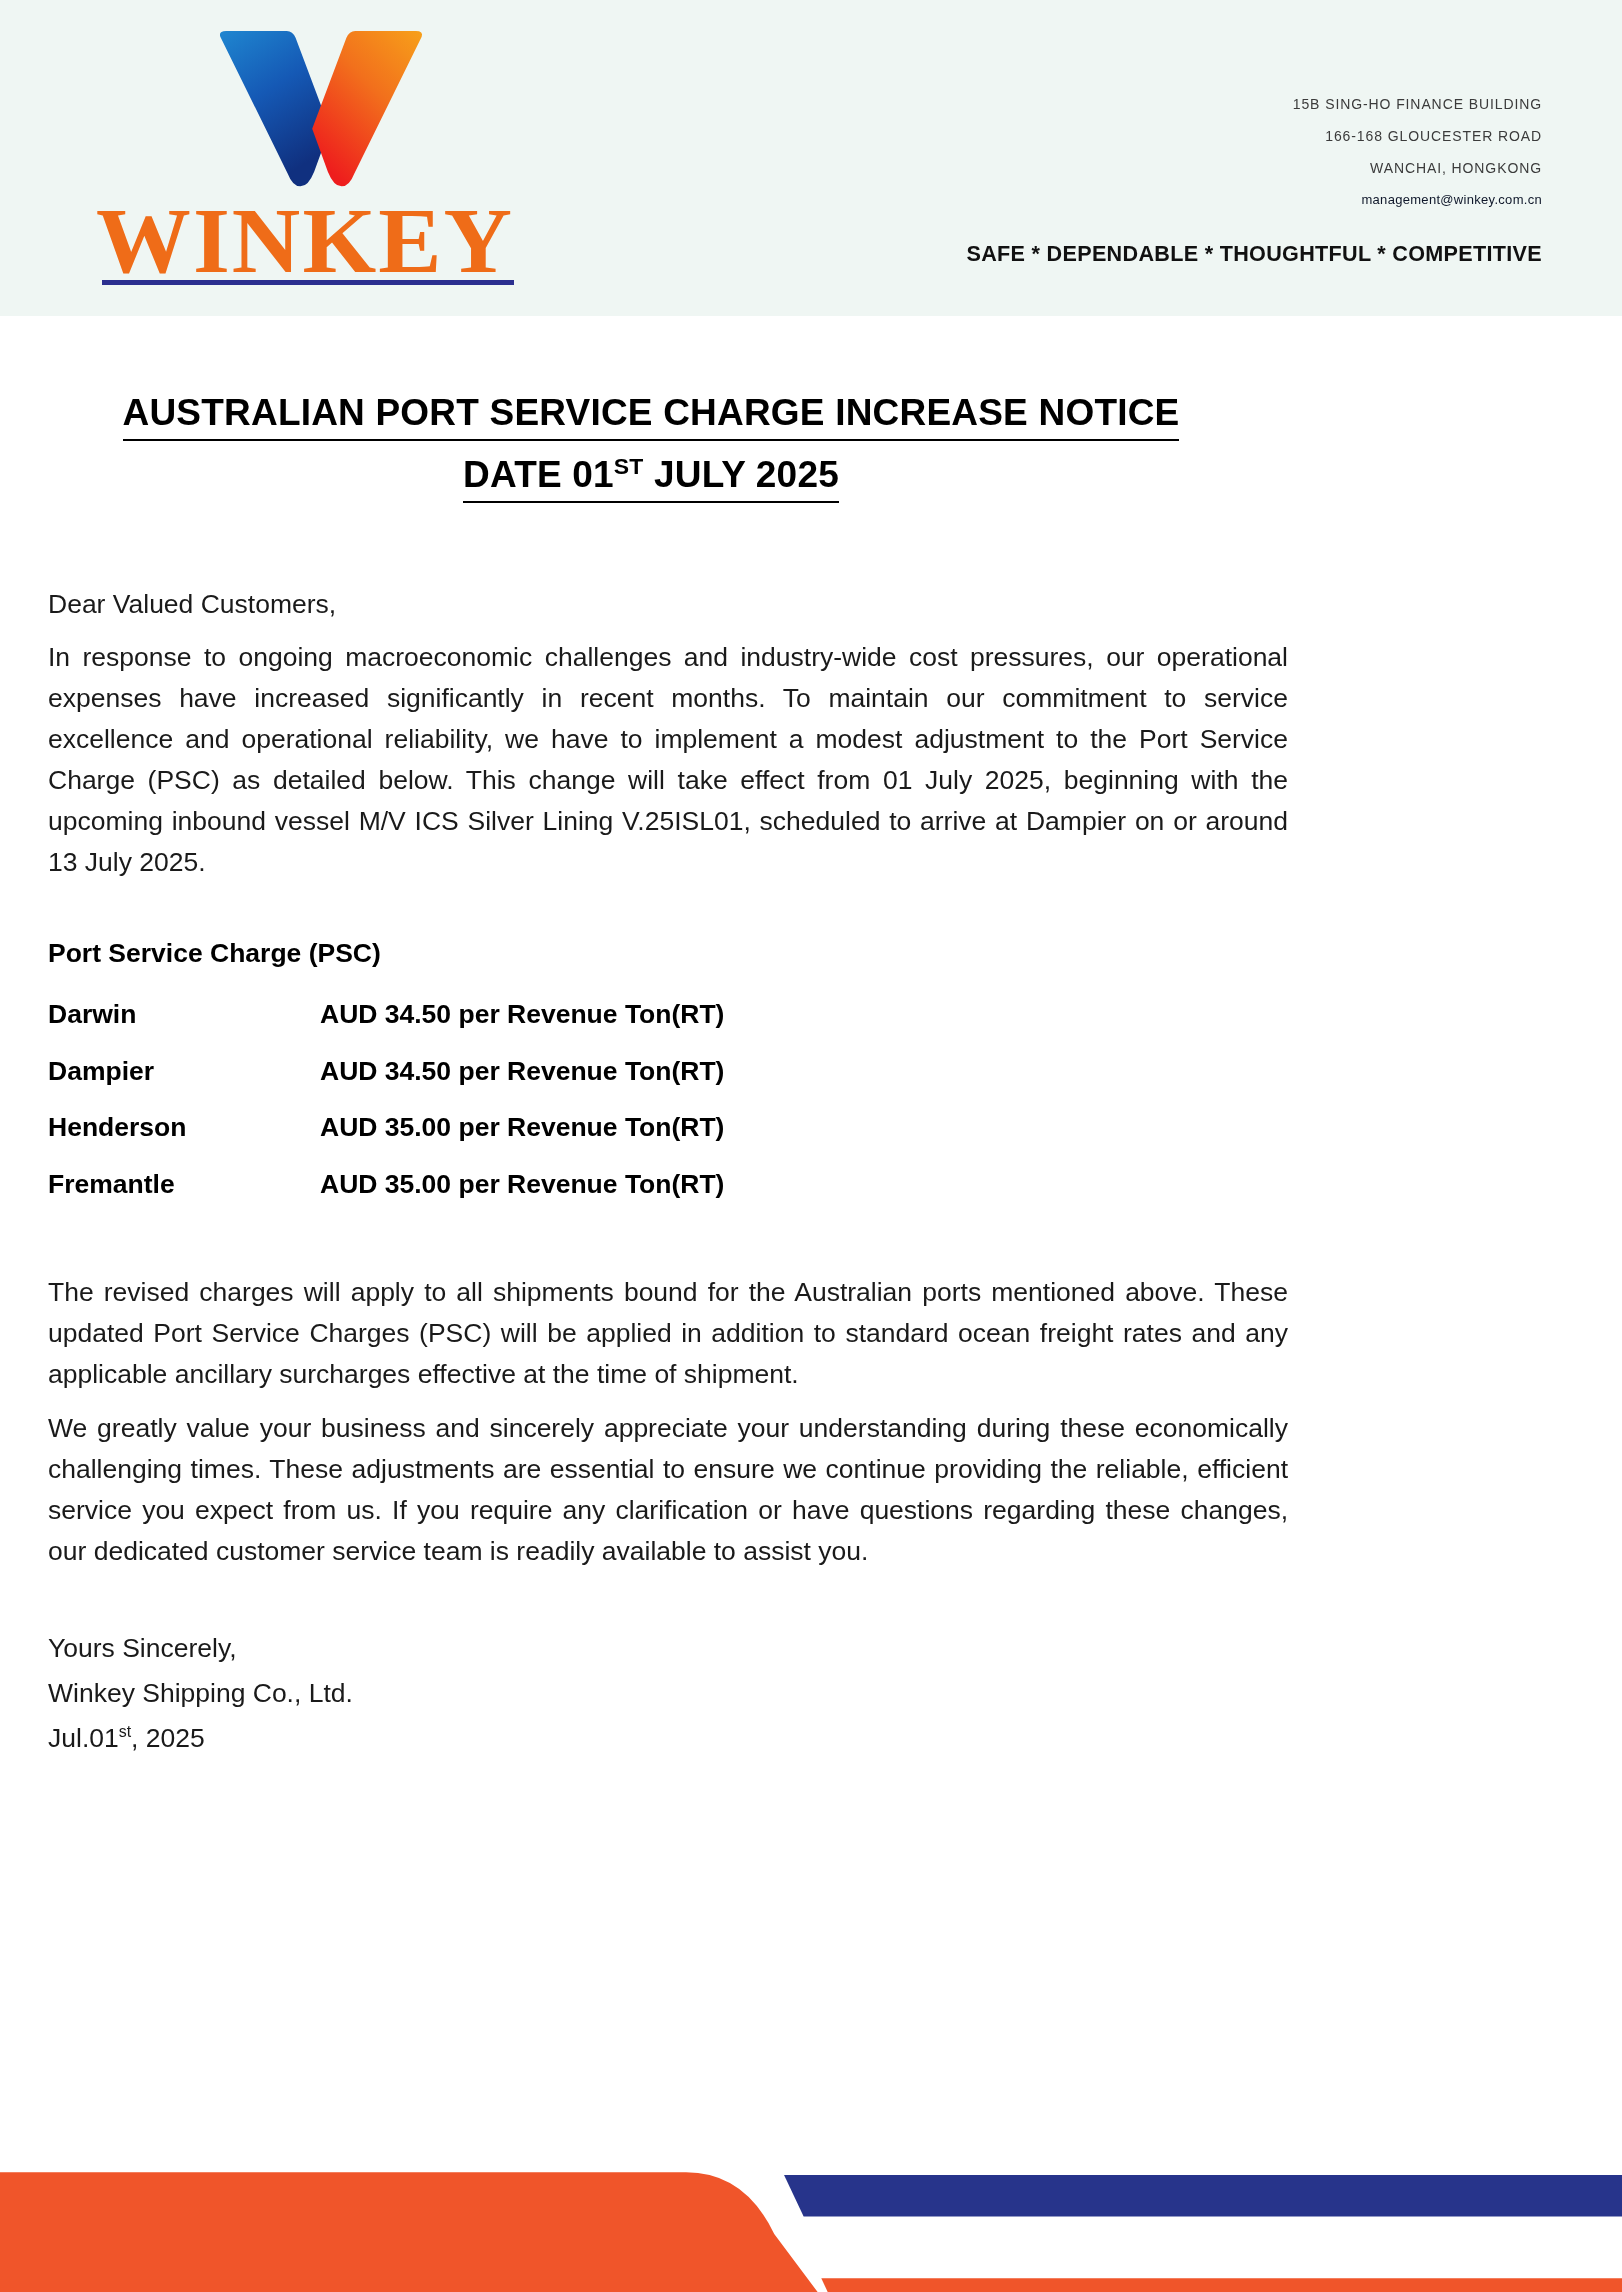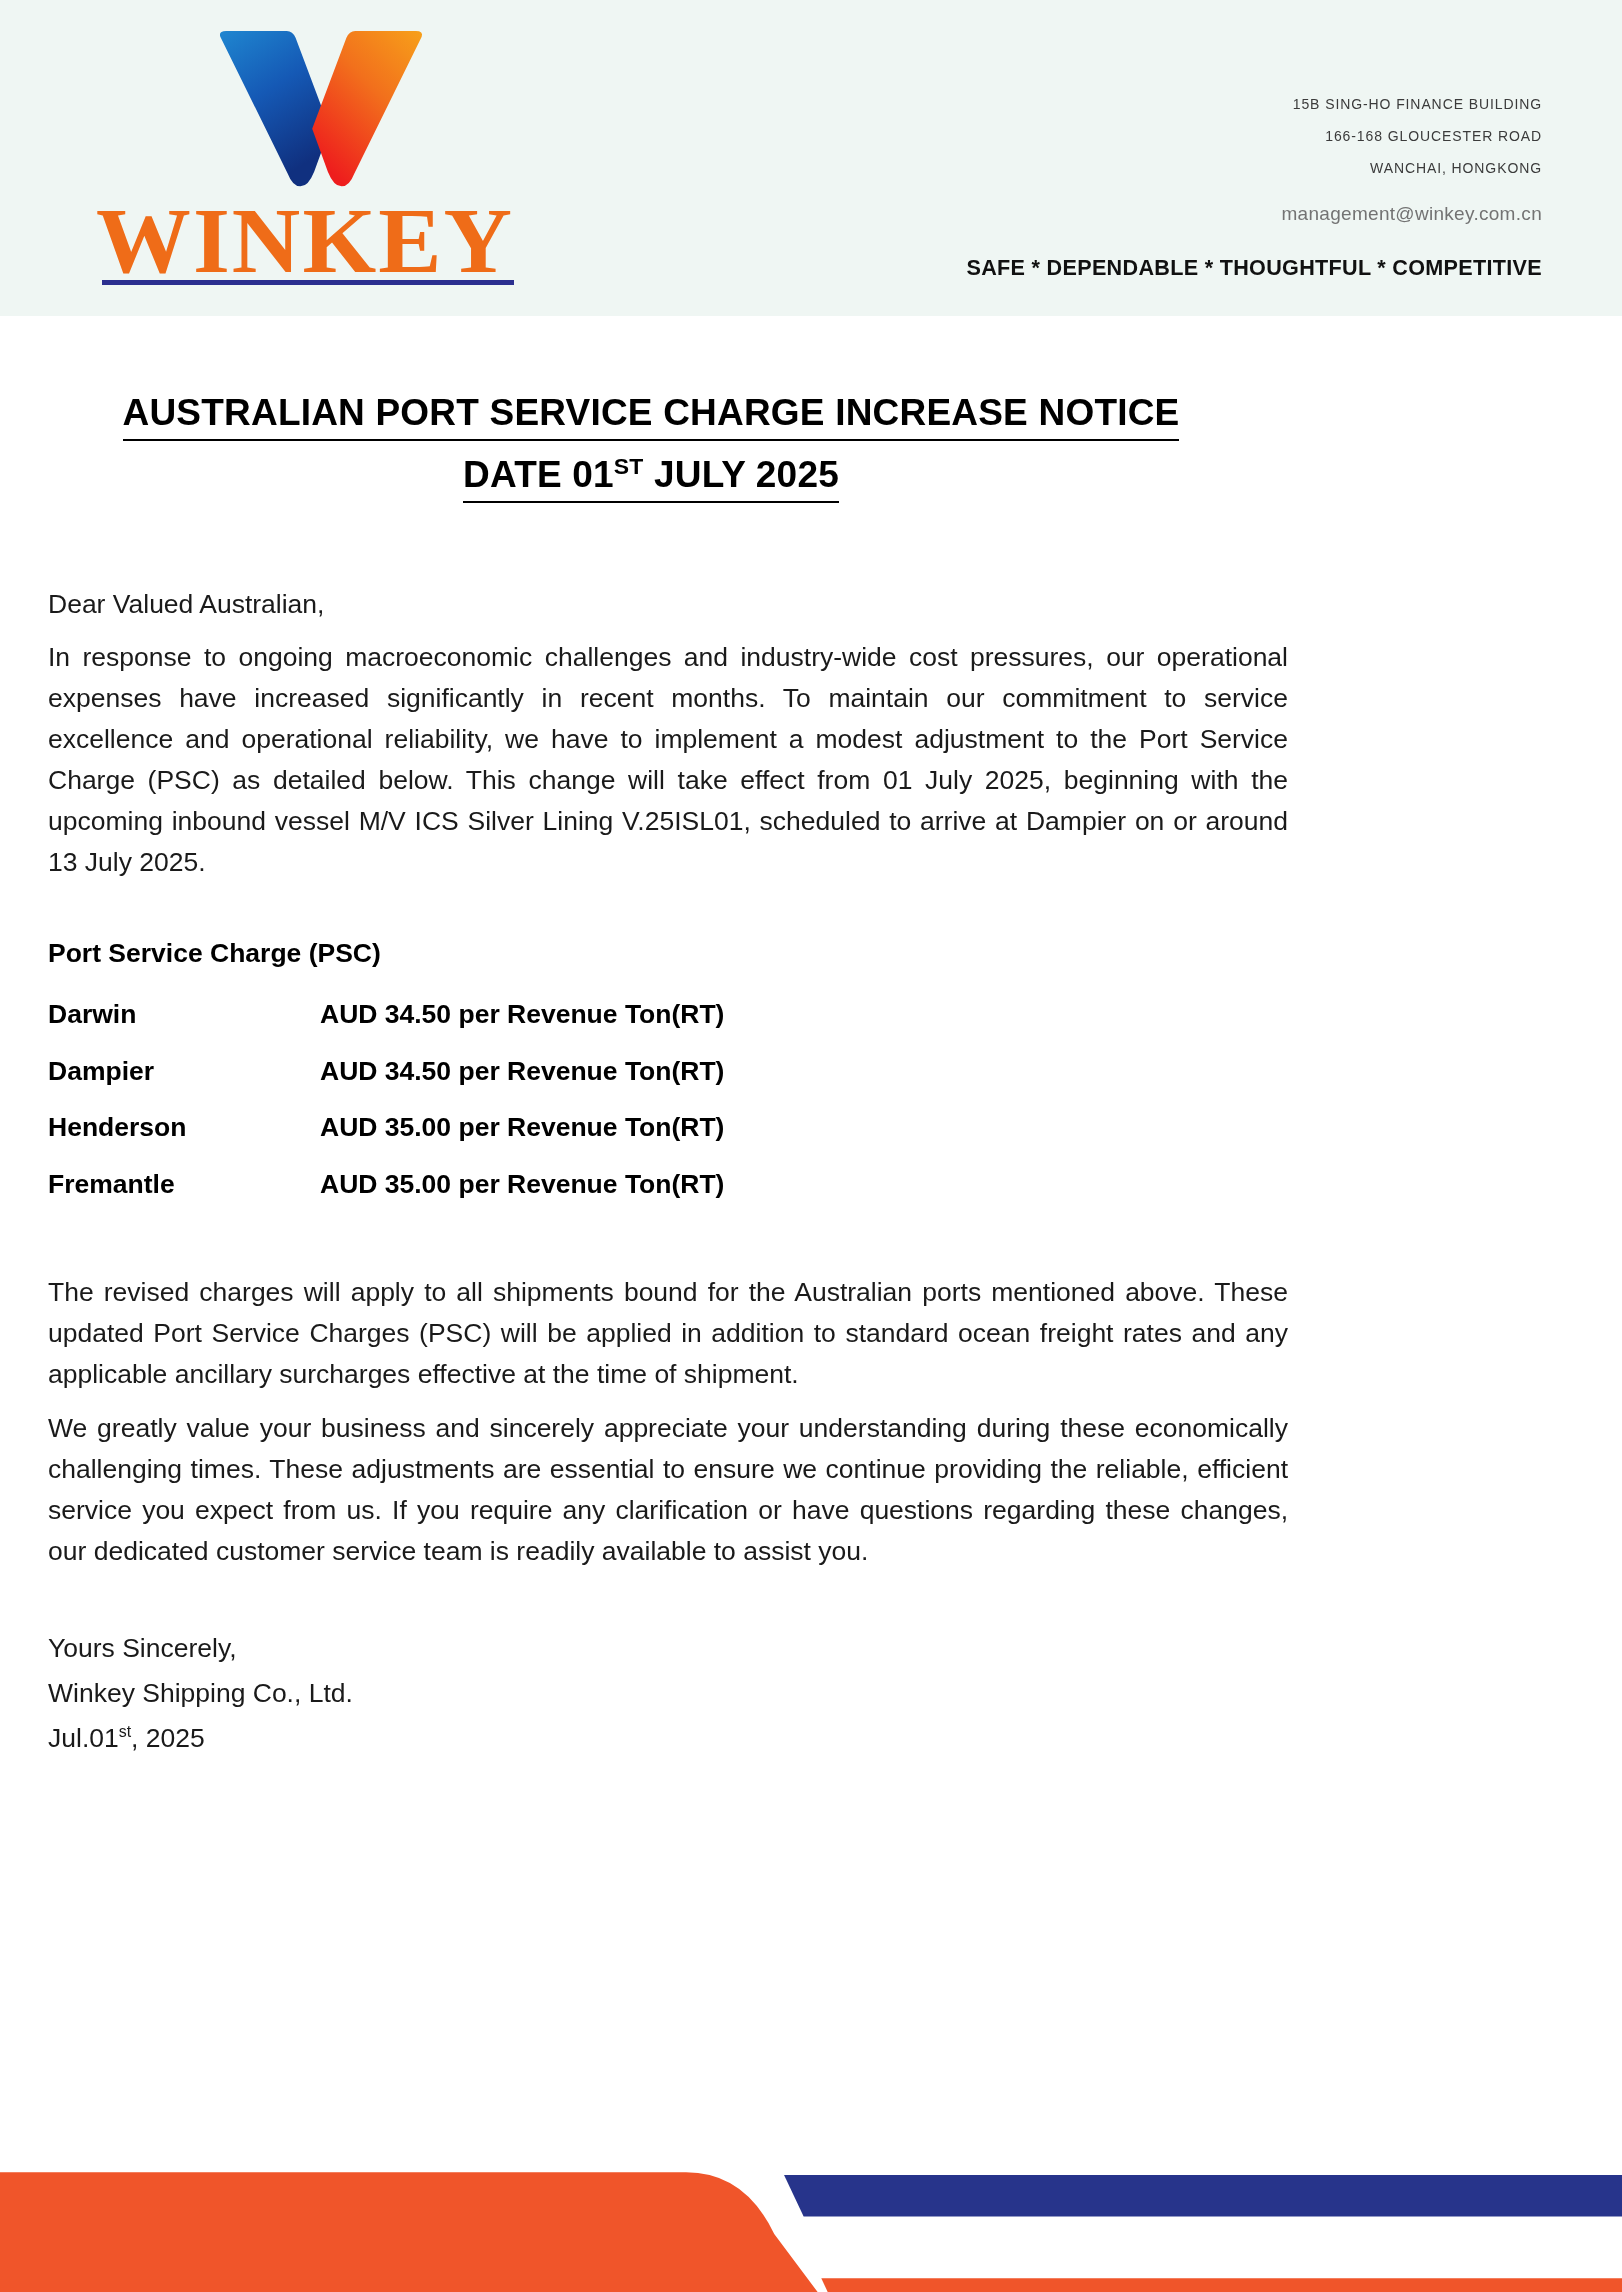--- a/index.html
+++ b/index.html
@@ -93,23 +93,23 @@
   .contact-line {
     font-family: "Liberation Sans", sans-serif;
     font-size: 14px;
     color: #3b3b3b;
     letter-spacing: 0.9px;
     line-height: 32px;
     white-space: nowrap;
     display: block;
   }
   .contact-email {
-    margin-top: 15px;
-    font-size: 19px;
-    color: #737373;
+    margin-top: 1px;
+    font-size: 13px;
+    color: #0f172a;
     letter-spacing: 0.3px;
     line-height: 29px;
     display: block;
     white-space: nowrap;
   }
   .tagline {
     margin-top: 26.5px;
     font-family: "Liberation Sans", sans-serif;
     font-weight: 700;
     font-size: 21.6px;
@@ -260,21 +260,21 @@
 
   <div class="doc-body">
 
     <div class="title-wrap">
       <div class="doc-title-line">AUSTRALIAN PORT SERVICE CHARGE INCREASE NOTICE</div>
       <div class="doc-title-line second"><span>DATE 01</span><sup class="sup">ST</sup><span> JULY 2025</span></div>
     </div>
 
     <div class="content">
 
-      <div class="salutation">Dear Valued Australian,</div>
+      <div class="salutation">Dear Valued Customers,</div>
 
       <div class="para">In response to ongoing macroeconomic challenges and industry-wide cost pressures, our operational expenses have increased significantly in recent months. To maintain our commitment to service excellence and operational reliability, we have to implement a modest adjustment to the Port Service Charge (PSC) as detailed below. This change will take effect from 01 July 2025, beginning with the upcoming inbound vessel M/V ICS Silver Lining V.25ISL01, scheduled to arrive at Dampier on or around 13 July 2025.</div>
 
       <div class="psc-head">Port Service Charge (PSC)</div>
 
       <table class="psc-table">
         <tbody>
           <tr>
             <td class="psc-port">Darwin</td>
             <td class="psc-rate">AUD 34.50 per Revenue Ton(RT)</td>

